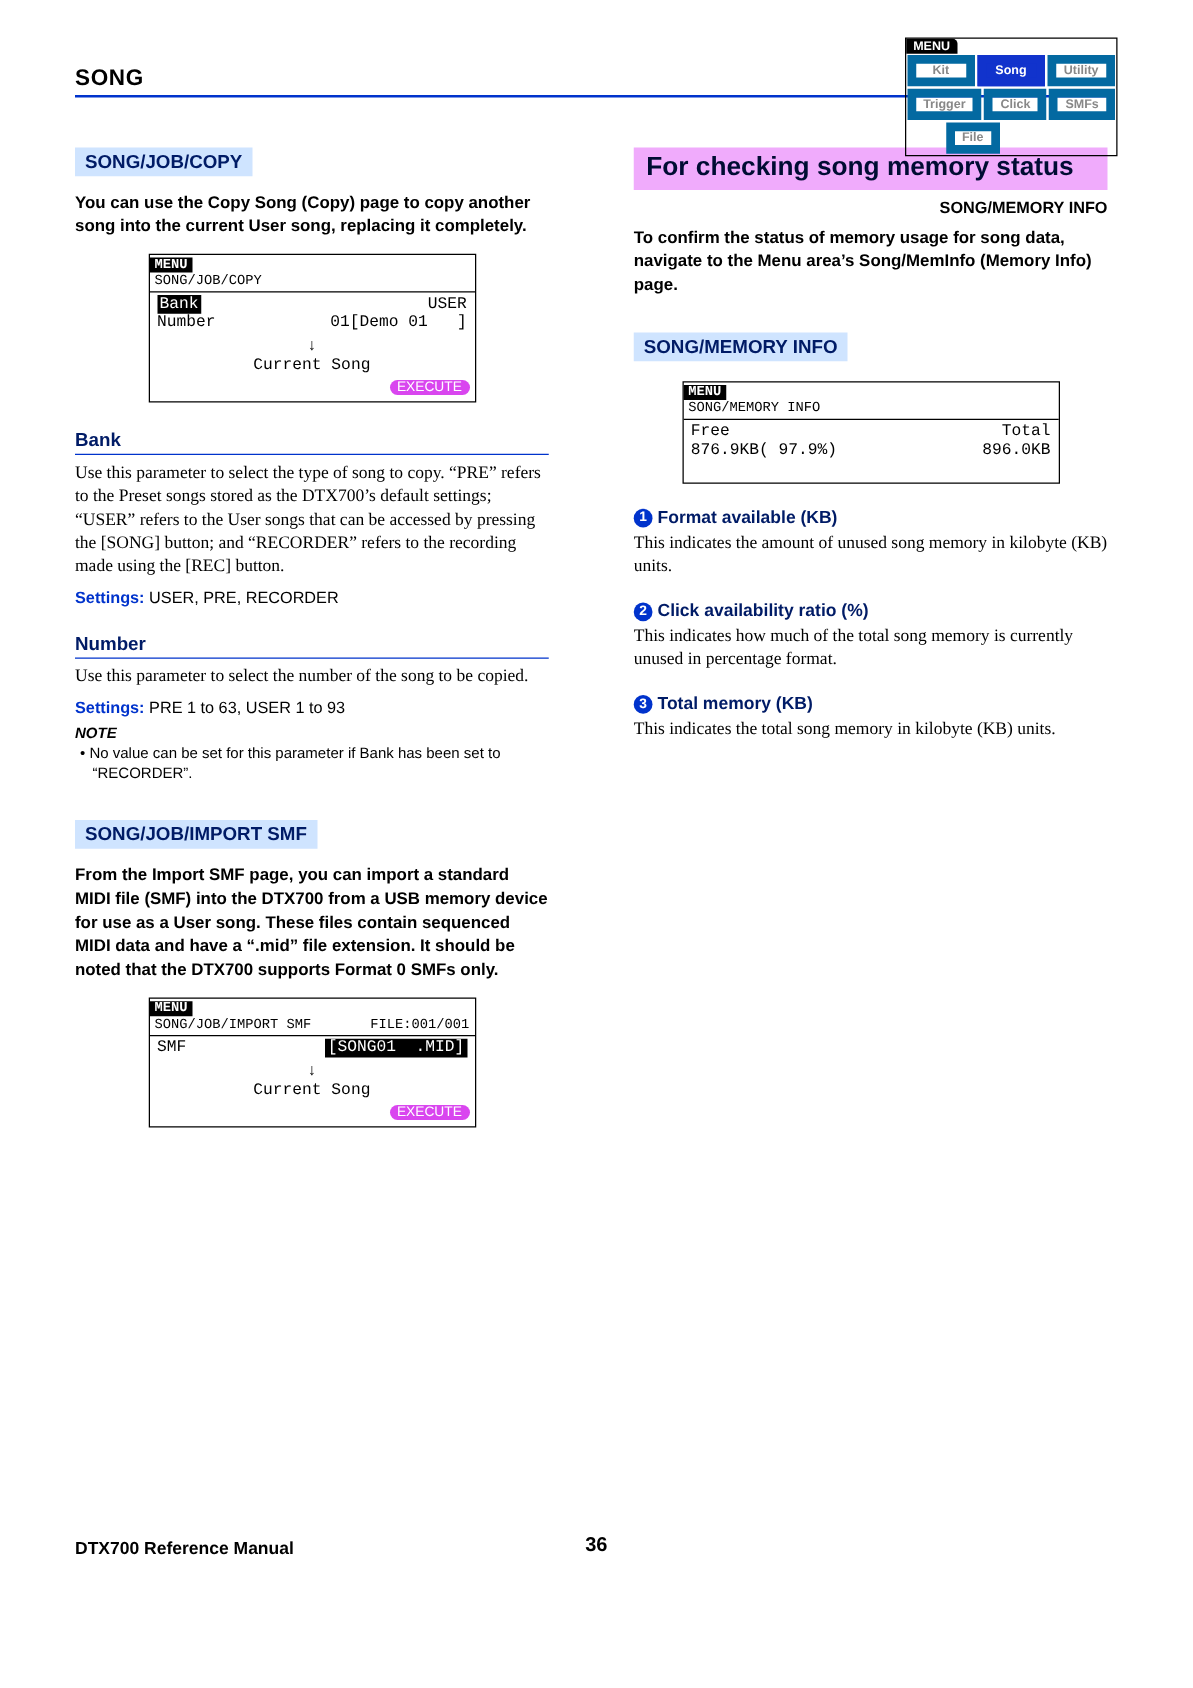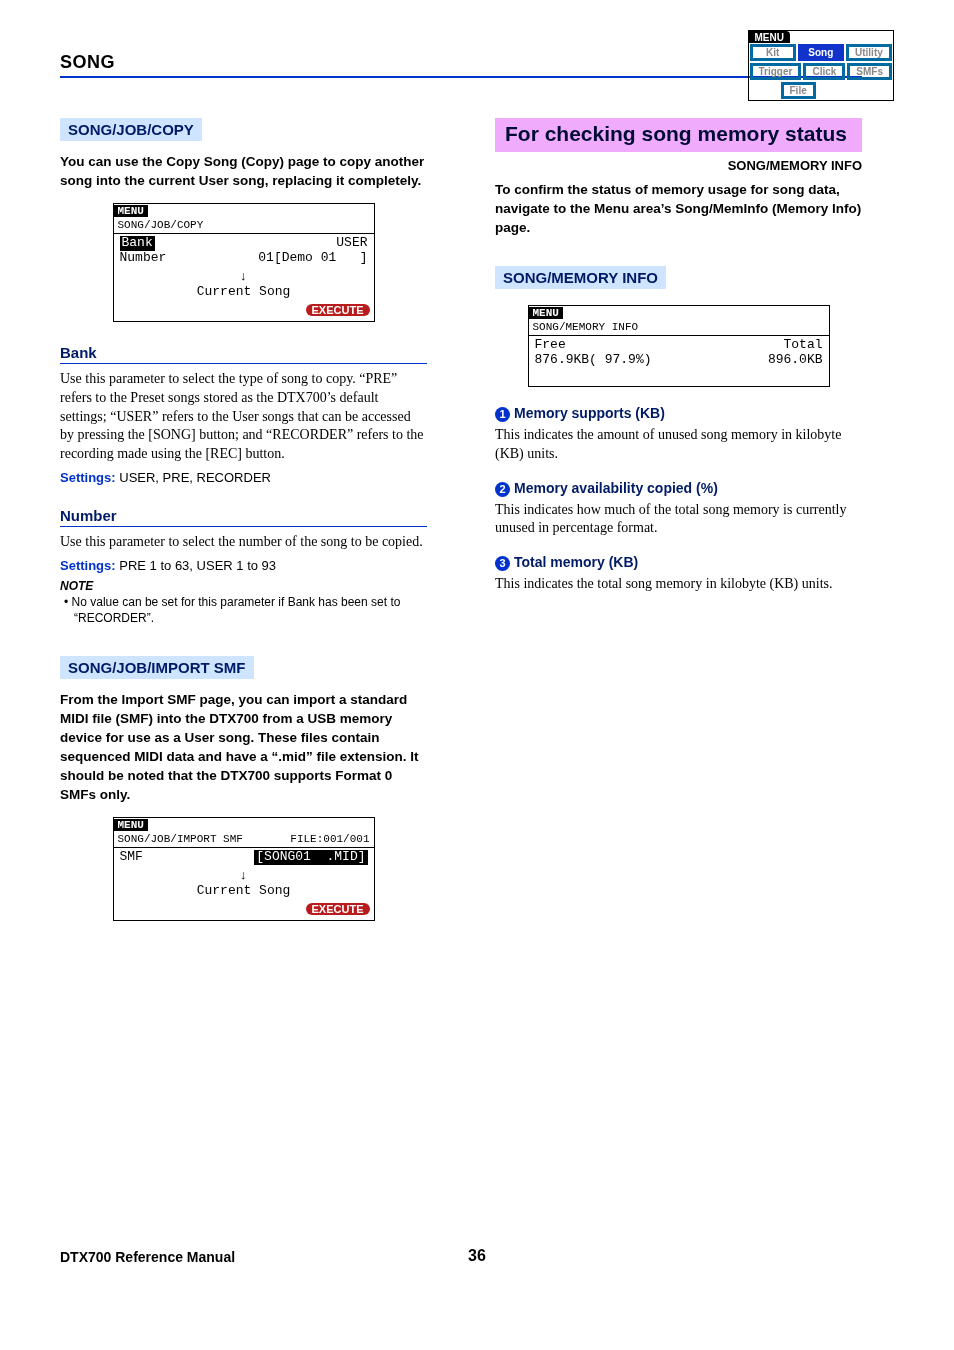--- a/index.html
+++ b/index.html
@@ -6,21 +6,21 @@
     margin: 0;
     padding: 0;
     background: #fff;
     font-family: "Times New Roman", Times, serif;
     color: #000;
     width: 954px;
   }
   .page {
     width: 954px;
     box-sizing: border-box;
-    padding: 30px 92px 40px 60px;
+    padding: 30px 68px 40px 60px;
     position: relative;
   }
   .top-menu {
     position: absolute;
     top: 30px;
     right: 60px;
     border: 1px solid #000;
     font-family: Arial, sans-serif;
     font-size: 10px;
     font-weight: bold;
@@ -30,21 +30,21 @@
     background: #000;
     color: #fff;
     padding: 1px 6px 0px 6px;
     font-size: 10px;
     display: inline-block;
     border-radius: 0 4px 0 0 ;
   }
   .top-menu-row { display: flex; }
   .top-menu-cell {
     flex: 1 1 0;
-    border: 3px solid #0369a1;
+    border: 7px solid #0369a1;
     margin: 1px;
     padding: 0 6px;
     text-align: center;
     white-space: nowrap;
   }
   .top-menu-cell.active {
     background: #1133cc;
     border-color:#1133cc;
     color: #fff;
   }
@@ -103,21 +103,21 @@
     border-bottom: 1px solid #000;
   }
   .lcd .body { padding: 2px 6px 4px 6px; position: relative; }
   .lcd .rev { background:#000; color:#fff; padding:0 2px; }
   .lcd .row { display:flex; justify-content:space-between; white-space:pre; }
   .lcd .exec {
     text-align: right;
     padding: 0 4px 3px 0;
     font-size:11px;
   }
-  .lcd .exec span{ background:#b91c1c;color:#fff;padding:0 6px;border-radius:8px;font-family:Arial;font-weight:bold;}
+  .lcd .exec span{ background:#d946ef;color:#fff;padding:0 6px;border-radius:8px;font-family:Arial;font-weight:normal;}
   .sub-h {
     font-family: Arial, Helvetica, sans-serif;
     font-weight: 900;
     font-size: 15px;
     border-bottom: 1px solid #0033cc;
     padding-bottom: 2px;
     margin: 22px 0 6px 0;
     color:#001b66;
   }
   .body-text {
@@ -290,26 +290,26 @@
           </div>
           <div class="row">
             <span>876.9KB( 97.9%)</span>
             <span>896.0KB</span>
           </div>
           <div style="height:14px"></div>
         </div>
       </div>
 
       <div class="item-h">
-        <span class="circ">1</span><span>Memory supports (KB)</span>
+        <span class="circ">1</span><span>Format available (KB)</span>
       </div>
       <div class="body-text">This indicates the amount of unused song memory in kilobyte (KB) units.</div>
 
       <div class="item-h">
-        <span class="circ">2</span><span>Memory availability copied (%)</span>
+        <span class="circ">2</span><span>Click availability ratio (%)</span>
       </div>
       <div class="body-text">This indicates how much of the total song memory is currently unused in percentage format.</div>
 
       <div class="item-h">
         <span class="circ">3</span><span>Total memory (KB)</span>
       </div>
       <div class="body-text">This indicates the total song memory in kilobyte (KB) units.</div>
 
     </div>
   </div>

